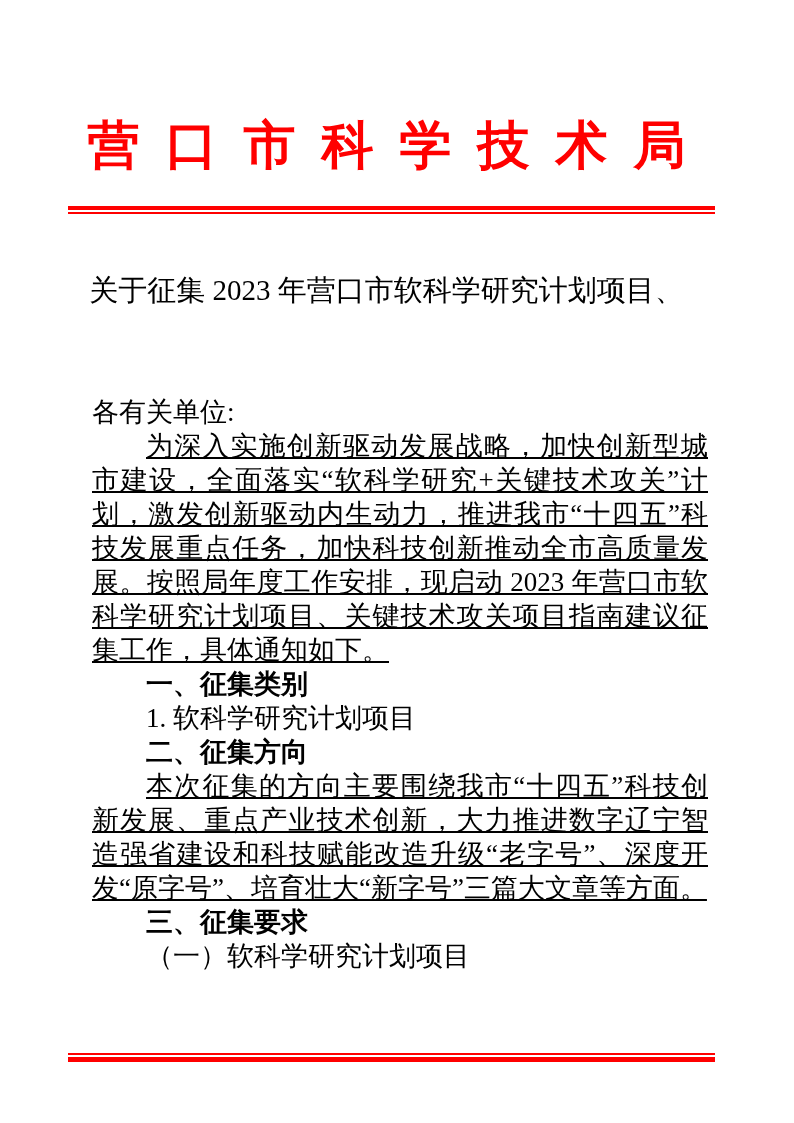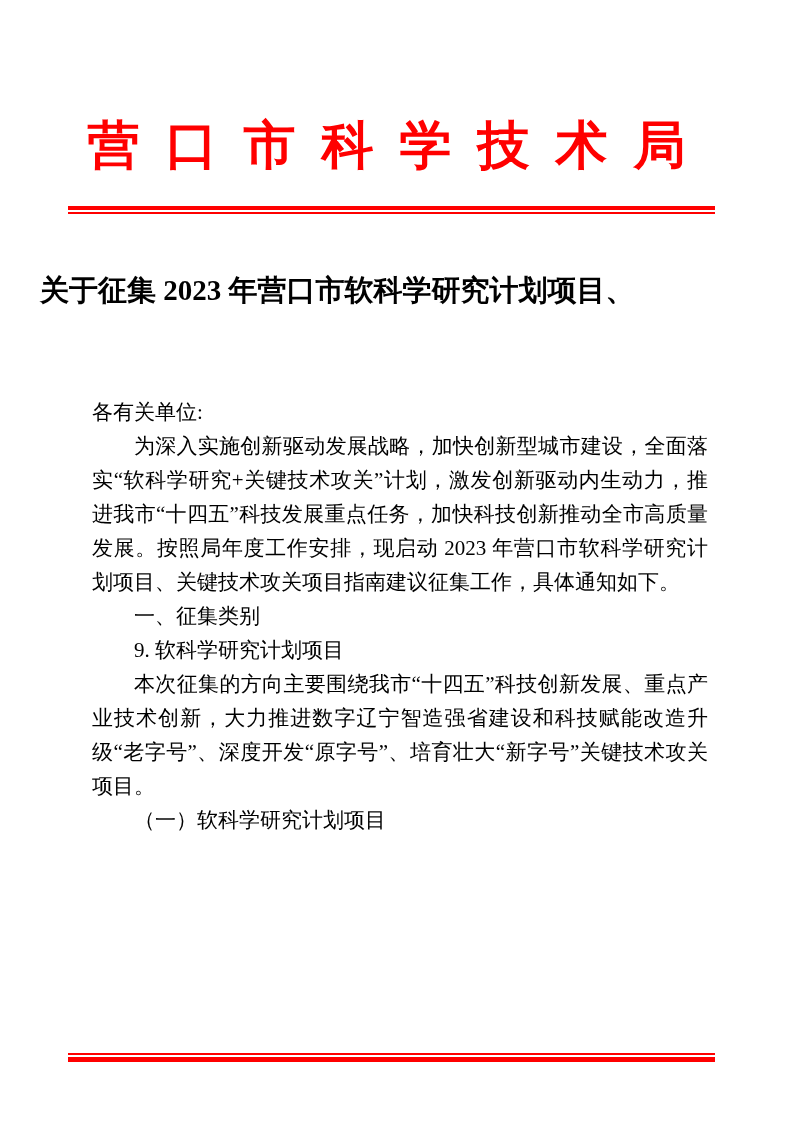--- a/index.html
+++ b/index.html
@@ -49,44 +49,45 @@
     border-top: 2px solid #ff0000;
     border-bottom: 5px solid #ff0000;
   }
   
   .title {
     position: absolute;
     top: 236px;
     left: 40px;
     right: 40px;
     margin: 0;
+    text-align: center;
     font-size: 29px;
     line-height: 47px;
-    font-weight: bold;
+    font-weight: normal;
     font-family: "Liberation Serif", serif;
   }
   .title .tline { display: block; }
   
   .body {
     position: absolute;
     top: 364px;
     left: 92px;
     width: 616px;
-    font-size: 21px;
+    font-size: 27px;
     line-height: 34px;
     text-align: justify;
   }
   .body p {
     margin: 0;
     padding: 0;
   }
-  .indent { text-indent: 2em; }
+  .indent { text-indent: 2em; text-decoration: underline; }
   .heading {
     text-indent: 2em;
-    font-weight: normal;
+    font-weight: bold;
     font-family: "Liberation Sans", sans-serif;
   }
   .subheading {
     text-indent: 2em;
     font-family: Liberation Serif, serif;
   }
   .item { text-indent: 2em; }
 </style>
 </head>
 <body>
@@ -101,26 +102,28 @@
     <span class="tline">关于征集 2023 年营口市软科学研究计划项目、</span>
   </h1>
 
   <div class="body">
     <p class="salutation">各有关单位:</p>
 
     <p class="indent">为深入实施创新驱动发展战略，加快创新型城市建设，全面落实“软科学研究+关键技术攻关”计划，激发创新驱动内生动力，推进我市“十四五”科技发展重点任务，加快科技创新推动全市高质量发展。按照局年度工作安排，现启动 2023 年营口市软科学研究计划项目、关键技术攻关项目指南建议征集工作，具体通知如下。</p>
 
     <p class="heading">一、征集类别</p>
 
-    <p class="item">9. 软科学研究计划项目</p>
+    <p class="item">1. 软科学研究计划项目</p>
 
 
+    <p class="heading">二、征集方向</p>
 
-    <p class="indent">本次征集的方向主要围绕我市“十四五”科技创新发展、重点产业技术创新，大力推进数字辽宁智造强省建设和科技赋能改造升级“老字号”、深度开发“原字号”、培育壮大“新字号”关键技术攻关项目。</p>
+    <p class="indent">本次征集的方向主要围绕我市“十四五”科技创新发展、重点产业技术创新，大力推进数字辽宁智造强省建设和科技赋能改造升级“老字号”、深度开发“原字号”、培育壮大“新字号”三篇大文章等方面。</p>
 
+    <p class="heading">三、征集要求</p>
 
     <p class="subheading">（一）软科学研究计划项目</p>
 
   </div>
 
   <div class="rule rule-bottom"></div>
 
 </div>
 
 </body></html>

